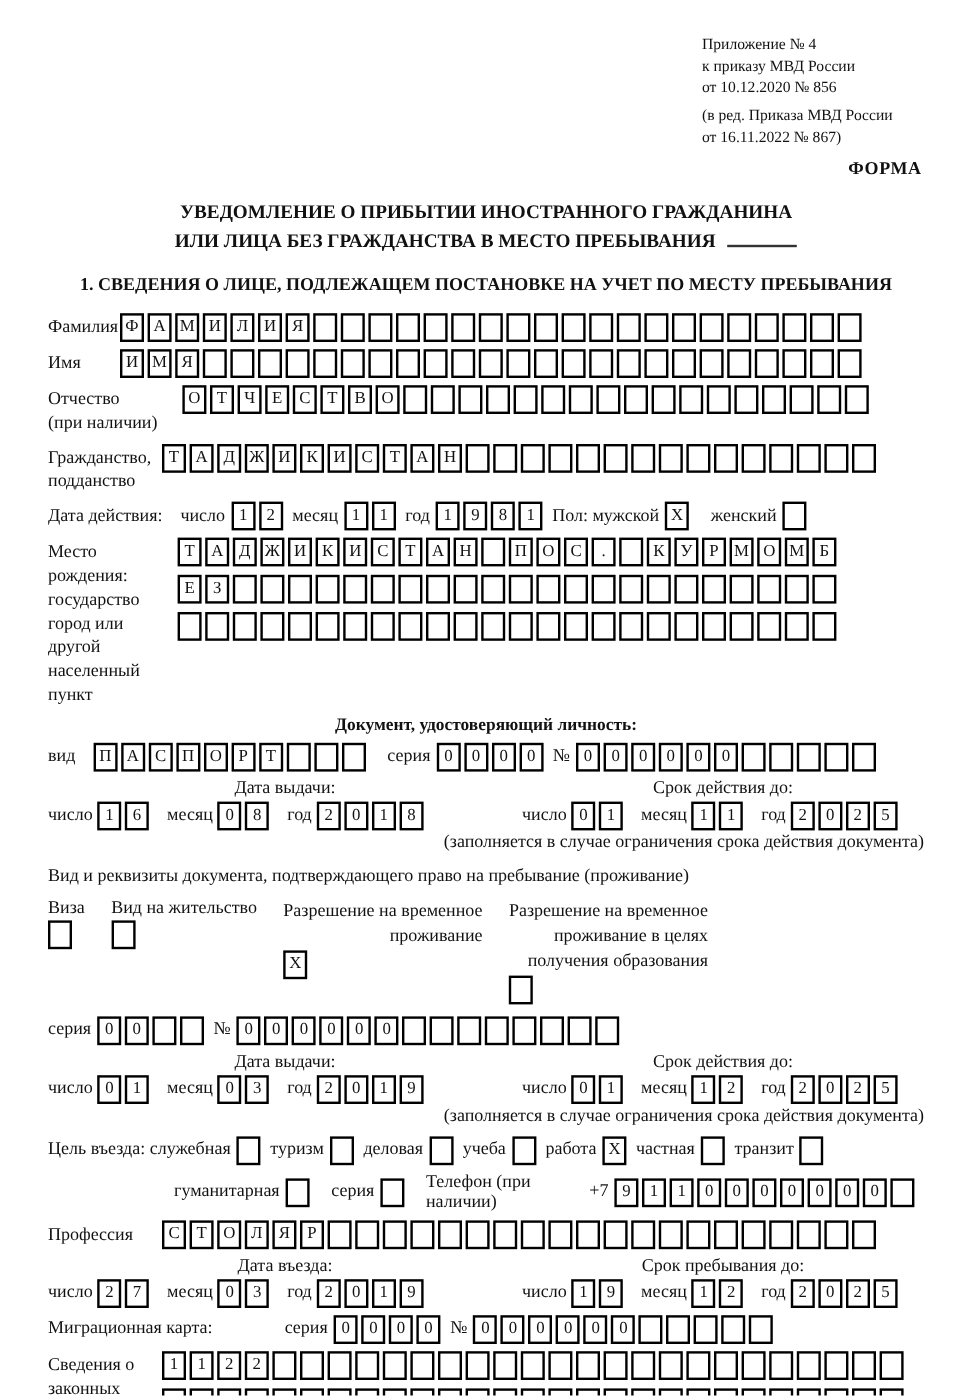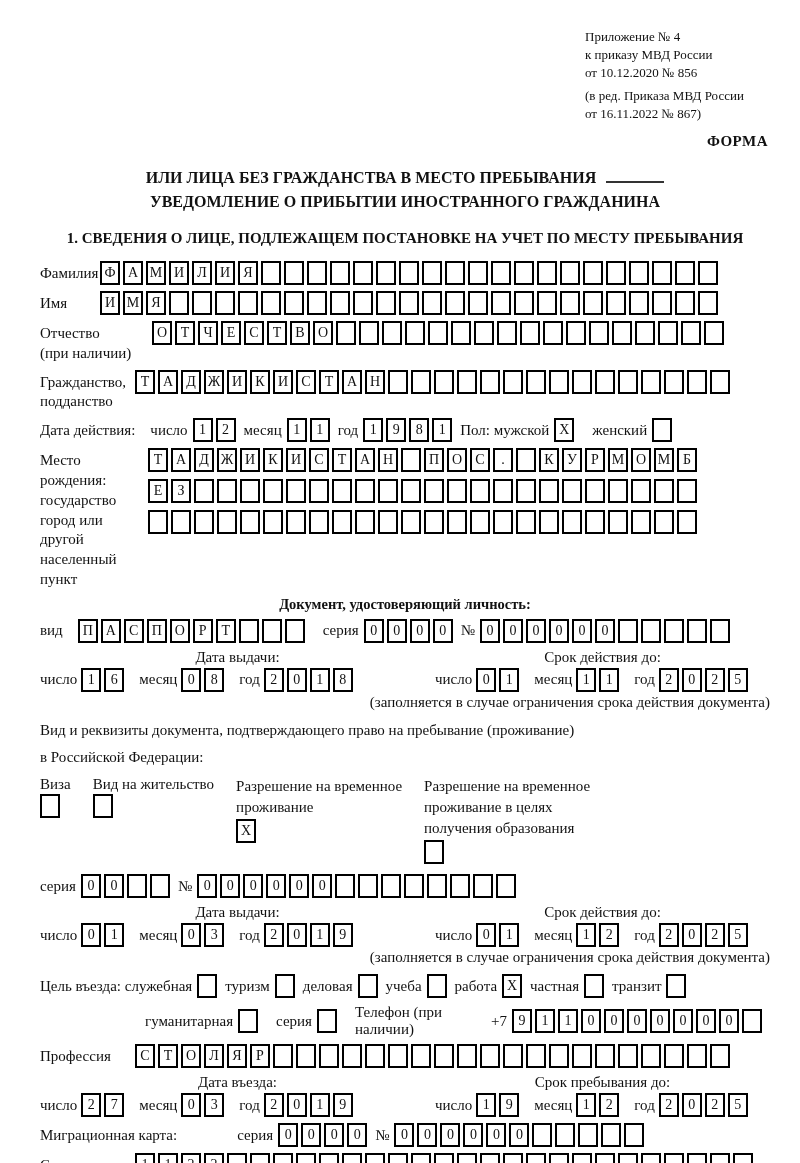--- a/index.html
+++ b/index.html
@@ -48,42 +48,42 @@
   .dline { display:flex; align-items:center; }
   .dline .t { margin-right:4px; }
   .dline .boxes { margin-right:12px; }
   .note { text-align:right; font-size:15px; margin:2px 0 8px 0; }
 
   .plain { margin-bottom:4px; line-height:1.55; }
 
   .visa-row { display:flex; align-items:flex-start; margin:2px 0 10px 0; }
   .visa-item { display:flex; align-items:flex-start; margin-right:14px;flex-direction:column; }
   .visa-item .vt { padding-top:3px; margin-right:8px; }
-  .visa-item .vt.c { text-align:left; line-height:1.4; }
+  .visa-item .vt.c { text-align:right; line-height:1.4; }
   .visa-item .boxes { padding-top:1px; }
 
   .indent105 { margin-left:105px; }
 </style>
 </head>
 <body>
 
 <div class="page">
 
   <div class="hdr">
     <div>Приложение № 4</div>
     <div>к приказу МВД России</div>
     <div>от 10.12.2020 № 856</div>
     <div class="amend">(в ред. Приказа МВД России</div>
     <div>от 16.11.2022 № 867)</div>
   </div>
   <div class="forma">ФОРМА</div>
 
   <div class="title">
+    <div>УВЕДОМЛЕНИЕ О ПРИБЫТИИ ИНОСТРАННОГО ГРАЖДАНИНА</div>
     <div><span>ИЛИ ЛИЦА БЕЗ ГРАЖДАНСТВА В МЕСТО ПРЕБЫВАНИЯ</span><span class="blank-line"></span></div>
-    <div>УВЕДОМЛЕНИЕ О ПРИБЫТИИ ИНОСТРАННОГО ГРАЖДАНИНА</div>
   </div>
 
   <div class="sec">1. СВЕДЕНИЯ О ЛИЦЕ, ПОДЛЕЖАЩЕМ ПОСТАНОВКЕ НА УЧЕТ ПО МЕСТУ ПРЕБЫВАНИЯ</div>
 
   <div class="row">
     <div class="lbl w60">Фамилия</div>
     <div class="boxes"><span class="cell">Ф</span><span class="cell">А</span><span class="cell">М</span><span class="cell">И</span><span class="cell">Л</span><span class="cell">И</span><span class="cell">Я</span><span class="cell"></span><span class="cell"></span><span class="cell"></span><span class="cell"></span><span class="cell"></span><span class="cell"></span><span class="cell"></span><span class="cell"></span><span class="cell"></span><span class="cell"></span><span class="cell"></span><span class="cell"></span><span class="cell"></span><span class="cell"></span><span class="cell"></span><span class="cell"></span><span class="cell"></span><span class="cell"></span><span class="cell"></span><span class="cell"></span></div>
   </div>
 
   <div class="row">
@@ -166,21 +166,20 @@
         <span class="t">месяц</span>
         <span class="boxes"><span class="cell">1</span><span class="cell">1</span></span>
         <span class="t">год</span>
         <span class="boxes"><span class="cell">2</span><span class="cell">0</span><span class="cell">2</span><span class="cell">5</span></span>
       </div>
     </div>
   </div>
   <div class="note">(заполняется в случае ограничения срока действия документа)</div>
 
   <div class="plain">Вид и реквизиты документа, подтверждающего право на пребывание (проживание)</div>
-  <div class="plain">в Российской Федерации:</div>
 
   <div class="visa-row">
     <div class="visa-item">
       <span class="vt">Виза</span>
       <span class="boxes"><span class="cell"></span></span>
     </div>
     <div class="visa-item">
       <span class="vt">Вид на жительство</span>
       <span class="boxes"><span class="cell"></span></span>
     </div>

